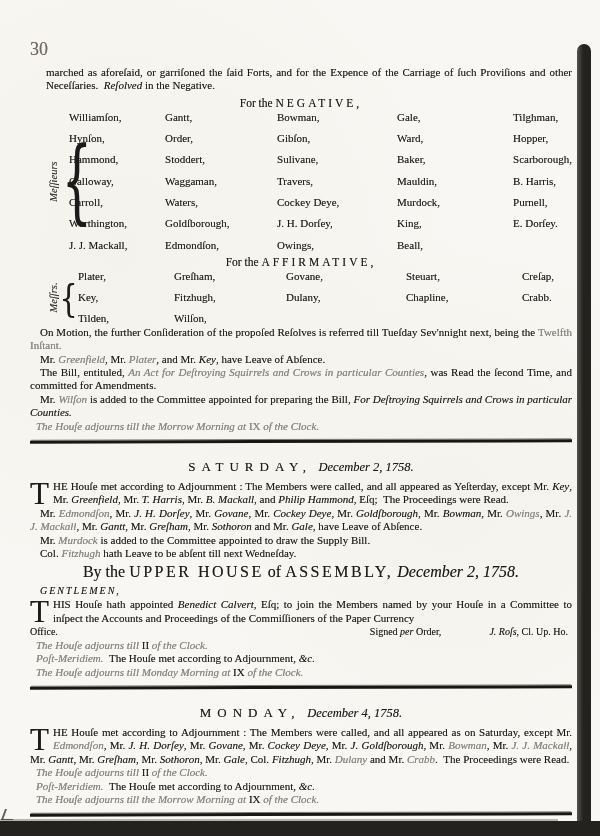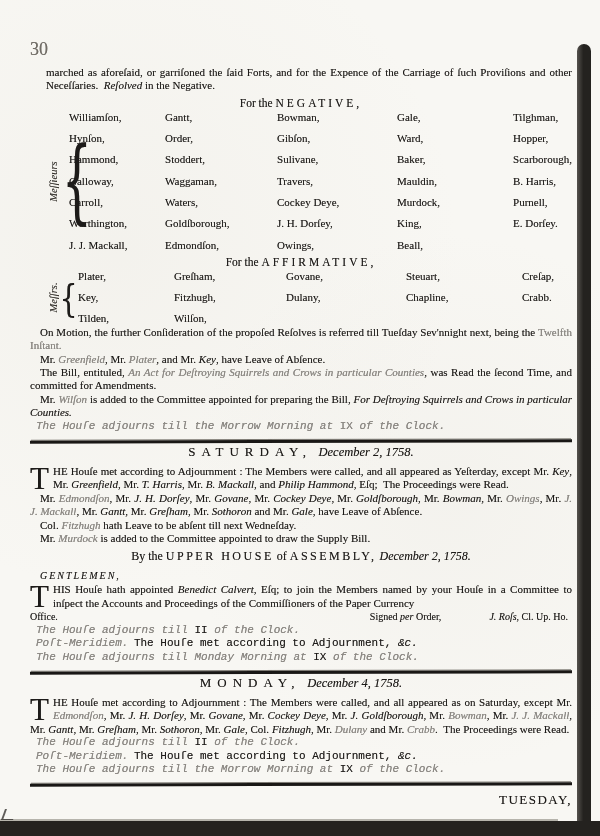--- a/index.html
+++ b/index.html
@@ -34,36 +34,36 @@
   .vtext{transform:rotate(-90deg);font-style:italic;font-size:10.5px;white-space:nowrap;color:#33302b;}
   .bracewrap{width:16px;position:relative;}
   .brace{position:absolute;left:-3px;top:50%;line-height:1;font-family:"DejaVu Serif",serif;color:#1d1b19;}
   .neg .brace{font-size:56px;transform:translateY(-50%) scaleY(1.62) scaleX(0.85);}
   .aff .brace{font-size:30px;transform:translateY(-50%) scaleY(1.25) scaleX(0.95);}
   .names{flex:1;display:grid;grid-template-columns:88px 104px 112px 108px auto;font-size:11px;line-height:13.3px;gap:8px;}
   .cell{white-space:nowrap;}
 
   .rule{height:3px;background:#191715;margin:7px 0 0 0;width:100%;transform:rotate(-0.15deg);box-shadow:0 -2px 0 -1px #7f7c75;}
 
-  .day-heading{text-align:center;font-size:13px;margin-top:0;line-height:17px;}
+  .day-heading{text-align:center;font-size:13px;margin-top:15px;line-height:17px;}
   .day-heading span.ls{letter-spacing:6px;}
   .day-heading span.it{font-size:12.5px;}
 
   .dc{float:left;font-size:31px;line-height:25px;padding:1px 4px 0 0;font-weight:400;}
 
-  .byline{text-align:center;font-size:12px;margin-top:4px;line-height:15px;}
+  .byline{text-align:center;font-size:16px;margin-top:4px;line-height:15px;}
   .byline span.ls{letter-spacing:2.5px;}
 
   .salutation{font-style:italic;letter-spacing:2px;font-size:10px;margin:6px 0 2px 10px;}
 
   .signed-row{display:flex;font-size:10px;line-height:13.4px;}
   .signed-row .sp2{margin-left:auto;}
   .signed-row .sp3{margin-left:48px;padding-right:4px;}
 
-  .adjourn{font-size:11px;line-height:13.4px;margin-left:6px;text-align:left;font-family:Liberation Mono, monospace;}
+  .adjourn{font-size:11px;line-height:13.4px;margin-left:6px;text-align:left;}
 
   .catchword{text-align:right;font-size:13px;font-weight:normal;letter-spacing:1.5px;margin-top:6px;padding-right:0px;}
 
   .right-band{position:absolute;left:577px;top:44px;width:14px;height:792px;
     background:linear-gradient(to right,#55524d,#24221f 45%,#24221f);
     border-radius:9px 9px 0 0;}
   .bottom-band{position:absolute;left:0;top:821px;width:600px;height:15px;background:#24221f;}
   .bottom-band::before{content:"";position:absolute;top:-2px;left:0;width:93%;height:2px;background:#a5a29a;opacity:0.8;}
   .corner-mark{position:absolute;left:3px;top:809px;width:10px;height:10px;
     border-left:2px solid #3a3733;border-bottom:1px solid #3a3733;transform:skewX(-20deg);opacity:0.8;}
@@ -163,22 +163,22 @@
     <p class="body adjourn"><span class="it fd">The Houſe adjourns till the Morrow Morning at </span><span class="fd">IX</span><span class="it fd"> of the Clock.</span></p>
 
     <div class="rule"></div>
 
     <div class="day-heading"><span class="ls">SATURDAY,</span><span> </span><span class="it">December 2, 1758.</span></div>
 
     <p class="body mt4">
       <span class="dc">T</span><span><span>HE Houſe met according to Adjournment : The Members were called, and all appeared as Yeſterday, except Mr. </span><span class="it">Key</span><span>, Mr. </span><span class="it">Greenfield</span><span>, Mr. </span><span class="it">T. Harris</span><span>, Mr. </span><span class="it">B. Mackall</span><span>, and </span><span class="it">Philip Hammond</span><span>, Eſq; The Proceedings were Read.</span></span>
     </p>
     <p class="body ind"><span>Mr. </span><span class="it fd">Edmondſon</span><span>, Mr. </span><span class="it">J. H. Dorſey</span><span>, Mr. </span><span class="it">Govane</span><span>, Mr. </span><span class="it">Cockey Deye</span><span>, Mr. </span><span class="it">Goldſborough</span><span>, Mr. </span><span class="it">Bowman</span><span>, Mr. </span><span class="it fd">Owings</span><span>, Mr. </span><span class="it fd">J. J. Mackall</span><span>, Mr. </span><span class="it">Gantt</span><span>, Mr. </span><span class="it">Greſham</span><span>, Mr. </span><span class="it">Sothoron</span><span> and Mr. </span><span class="it">Gale</span><span>, have Leave of Abſence.</span></p>
+    <p class="body ind"><span>Mr. </span><span class="it fd">Murdock</span><span> is added to the Committee appointed to draw the Supply Bill.</span></p>
     <p class="body ind"><span>Col. </span><span class="it fd">Fitzhugh</span><span> hath Leave to be abſent till next Wedneſday.</span></p>
-    <p class="body ind"><span>Mr. </span><span class="it fd">Murdock</span><span> is added to the Committee appointed to draw the Supply Bill.</span></p>
 
     <div class="byline"><span>By the </span><span class="ls">UPPER HOUSE</span><span> of </span><span class="ls">ASSEMBLY,</span><span> </span><span class="it">December 2, 1758.</span></div>
     <div class="salutation">GENTLEMEN,</div>
 
     <p class="body">
       <span class="dc">T</span><span><span>HIS Houſe hath appointed </span><span class="it">Benedict Calvert</span><span>, Eſq; to join the Members named by your Houſe in a Committee to inſpect the Accounts and Proceedings of the Commiſſioners of the Paper Currency</span></span>
     </p>
     <div class="signed-row">
       <span class="sp1">Office.</span>
       <span class="sp2"><span>Signed </span><span class="it">per</span><span> Order,</span></span>

